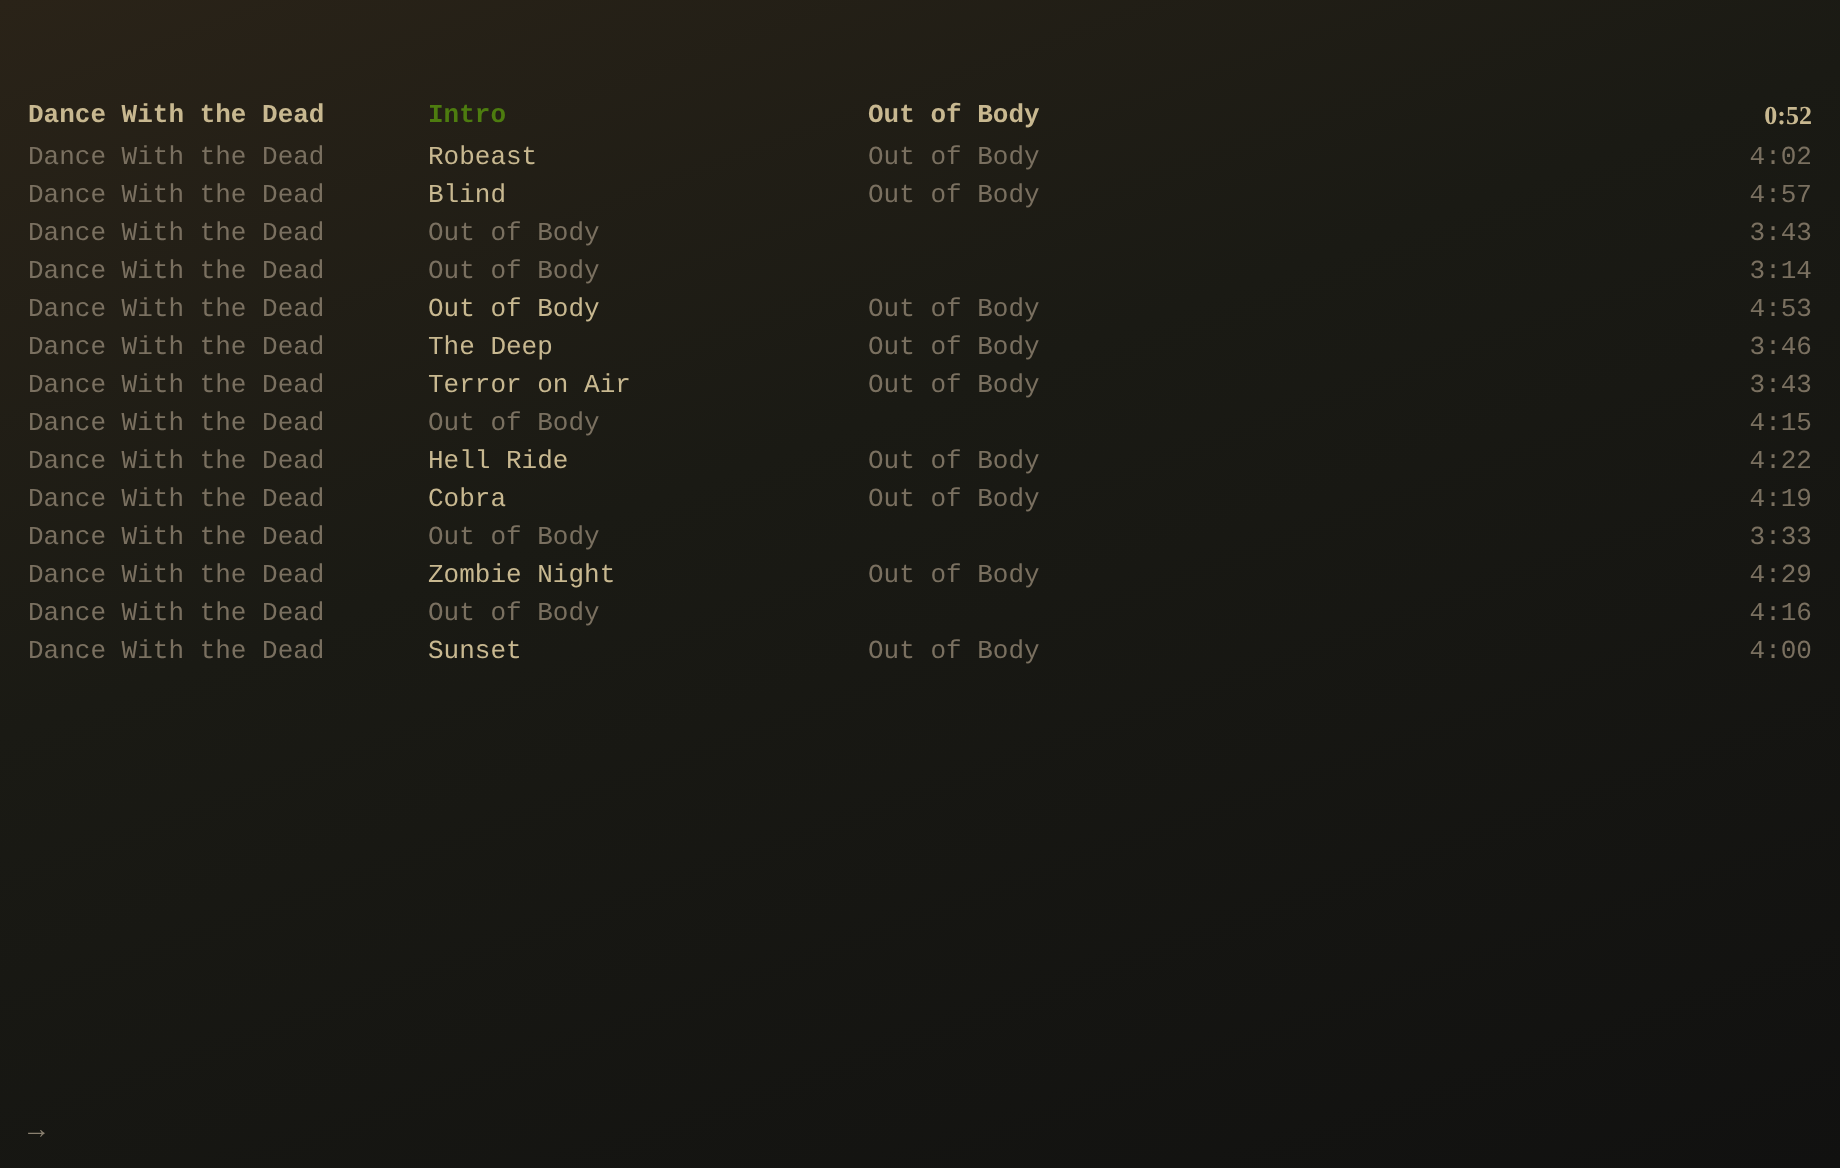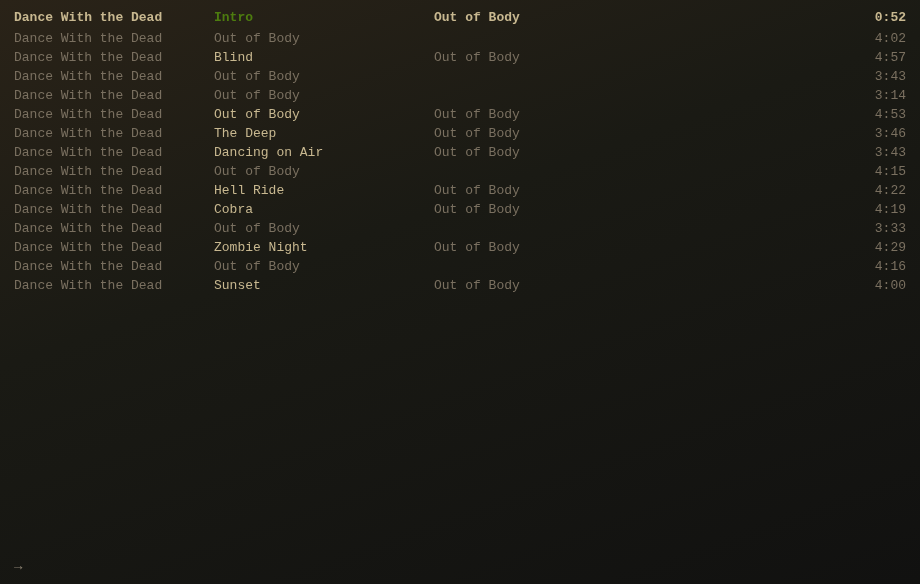--- a/index.html
+++ b/index.html
@@ -15,20 +15,21 @@
       font-family: 'Courier New', Courier, monospace;
       color: #8a8070;
       font-size: 13px;
       overflow: hidden;
       position: relative;
     }
 
     .track-list {
       padding: 8px 0;
       width: 100%;
+      margin-top: 40px;
     }
 
     .track-row {
       display: flex;
       align-items: center;
       padding: 2px 14px;
       height: 19px;
       cursor: pointer;
     }
 
@@ -68,20 +69,21 @@
     }
 
     .col-duration {
       width: 60px;
       text-align: right;
       color: #7a7060;
     }
 
     .track-row.header .col-duration {
       color: #c8b890;
+      font-family: Liberation Serif, serif;
     }
 
     .bottom-arrow {
       position: absolute;
       bottom: 10px;
       left: 14px;
       color: #8a8070;
       font-size: 14px;
     }
   </style>
@@ -91,20 +93,21 @@
 <div class="track-list">
 
   <div class="track-row header">
     <span class="col-artist">Dance With the Dead</span>
     <span class="col-title">Intro</span>
     <span class="col-album">Out of Body</span>
     <span class="col-duration">0:52</span>
   </div>
 <div class="track-row">
       <span class="col-artist">Dance With the Dead</span>
+      <span class="col-title">Robeast</span>
       <span class="col-album">Out of Body</span>
       <span class="col-duration">4:02</span>
     </div>
     <div class="track-row">
       <span class="col-artist">Dance With the Dead</span>
       <span class="col-title">Blind</span>
       <span class="col-album">Out of Body</span>
       <span class="col-duration">4:57</span>
     </div>
     <div class="track-row">
@@ -124,21 +127,21 @@
       <span class="col-duration">4:53</span>
     </div>
     <div class="track-row">
       <span class="col-artist">Dance With the Dead</span>
       <span class="col-title">The Deep</span>
       <span class="col-album">Out of Body</span>
       <span class="col-duration">3:46</span>
     </div>
     <div class="track-row">
       <span class="col-artist">Dance With the Dead</span>
-      <span class="col-title">Dancing on Air</span>
+      <span class="col-title">Terror on Air</span>
       <span class="col-album">Out of Body</span>
       <span class="col-duration">3:43</span>
     </div>
     <div class="track-row">
       <span class="col-artist">Dance With the Dead</span>
       <span class="col-album">Out of Body</span>
       <span class="col-duration">4:15</span>
     </div>
     <div class="track-row">
       <span class="col-artist">Dance With the Dead</span>

